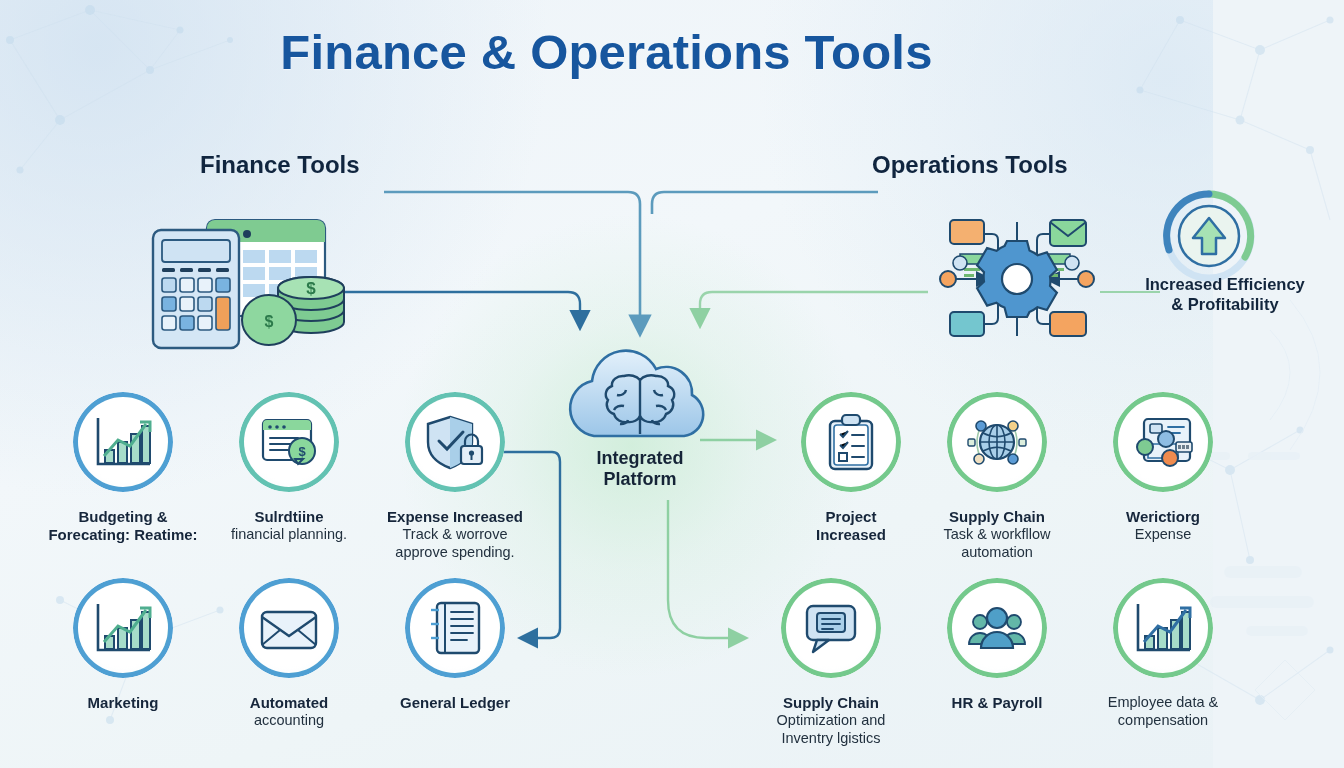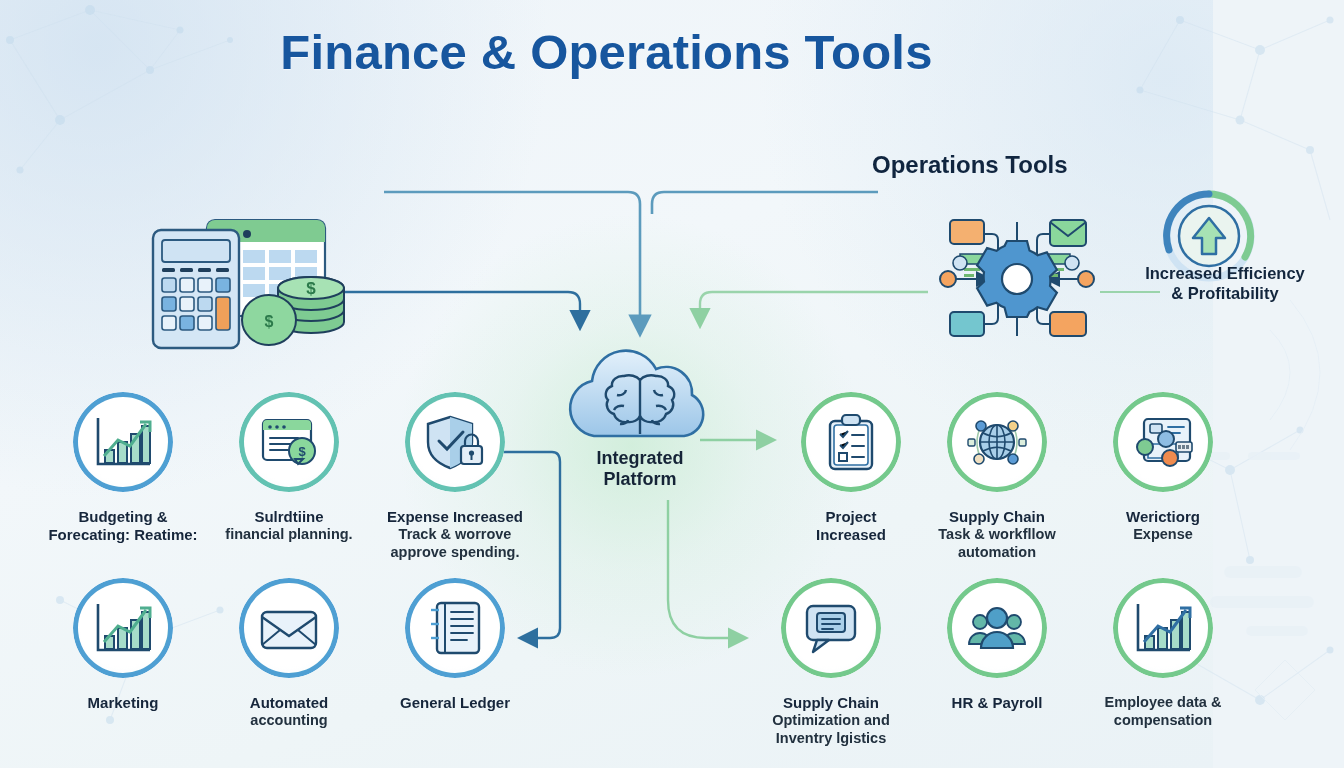--- a/index.html
+++ b/index.html
@@ -21,21 +21,21 @@
     position:absolute;left:0;right:0;top:24px;text-align:center;
     font-size:49px;font-weight:bold;color:#17569e;letter-spacing:.2px;
     text-shadow:0 1px 1px rgba(255,255,255,.7);
   }
   .sec-head{
     position:absolute;font-size:24px;font-weight:bold;color:#10253f;
   }
   .sec-left{left:200px;top:151px;}
   .sec-right{left:872px;top:151px;}
   .badge-cap{
-    position:absolute;left:1110px;top:263px;width:230px;text-align:center;
+    position:absolute;left:1110px;top:274px;width:230px;text-align:center;
     font-size:16.5px;font-weight:bold;color:#13263d;line-height:1.22;
   }
   .center-cap{
     position:absolute;left:540px;top:448px;width:200px;text-align:center;
     font-size:18px;font-weight:bold;color:#152437;line-height:1.18;
   }
   
   .node{position:absolute;width:150px;text-align:center;}
   .ring{
     position:relative;width:100px;height:100px;margin:0 auto;border-radius:50%;
@@ -60,21 +60,21 @@
     -webkit-mask-composite:xor;mask-composite:exclude;}
   .ring::after{
     content:"";position:absolute;inset:9px;border-radius:50%;
     border:1.5px solid rgba(255,255,255,.9);
   }
   .ring svg{position:relative;z-index:2;}
   .cap{
     margin-top:16px;font-size:14.5px;line-height:1.22;color:#16263b;
   }
   .cap b{font-weight:bold;display:block;font-size:15px;}
-  .cap span{font-weight:bold;color:#22313f;}
+  .cap span{font-weight:normal;color:#22313f;}
   .links{position:absolute;inset:0;pointer-events:none;}
   .illus{position:absolute;}
 </style>
 </head>
 <body>
 
 <div id="stage">
 
   <svg class="bgnet" width="1344" height="768">
     <g stroke="#cfe0ee" stroke-width="1.1" fill="none" opacity=".85">
@@ -156,20 +156,21 @@
 
     <path d="M497 452 H552 q8 0 8 10 V628 q0 10 -10 10 H524" stroke="#2e6f9e" stroke-width="2.4" fill="none" marker-end="url(#ab)"></path>
 
     <path d="M700 440 q40 0 58 0 q12 0 12 0" stroke="#8ed0a2" stroke-width="2.4" fill="none" marker-end="url(#ag)"></path>
 
     <path d="M668 500 q0 60 0 100 q0 38 38 38 H742" stroke="#8ed0a2" stroke-width="2.4" fill="none" marker-end="url(#ag)"></path>
   </svg>
 
   <div class="title">Finance &amp; Operations Tools</div>
 
+  <div class="sec-head sec-left">Finance Tools</div>
   <div class="sec-head sec-right">Operations Tools</div>
 
   <svg class="illus" style="left:135px;top:212px" width="215" height="140" viewBox="0 0 215 140">
     <rect x="72" y="8" width="118" height="96" rx="8" fill="#fff" stroke="#2c5a80" stroke-width="2.2"></rect>
     <path d="M72 16 a8 8 0 0 1 8 -8 h102 a8 8 0 0 1 8 8 v14 H72 Z" fill="#7fcb91"></path>
     <circle cx="112" cy="22" r="4" fill="#1f3f5c"></circle>
     <g fill="#bcd9f0">
       <rect x="82" y="38" width="22" height="13"></rect>
         <rect x="108" y="38" width="22" height="13"></rect>
       <rect x="134" y="38" width="22" height="13"></rect>

